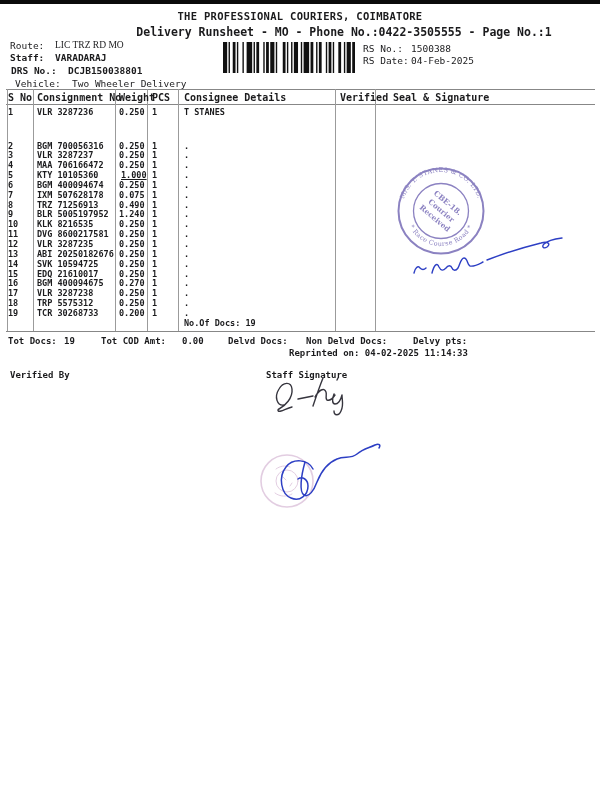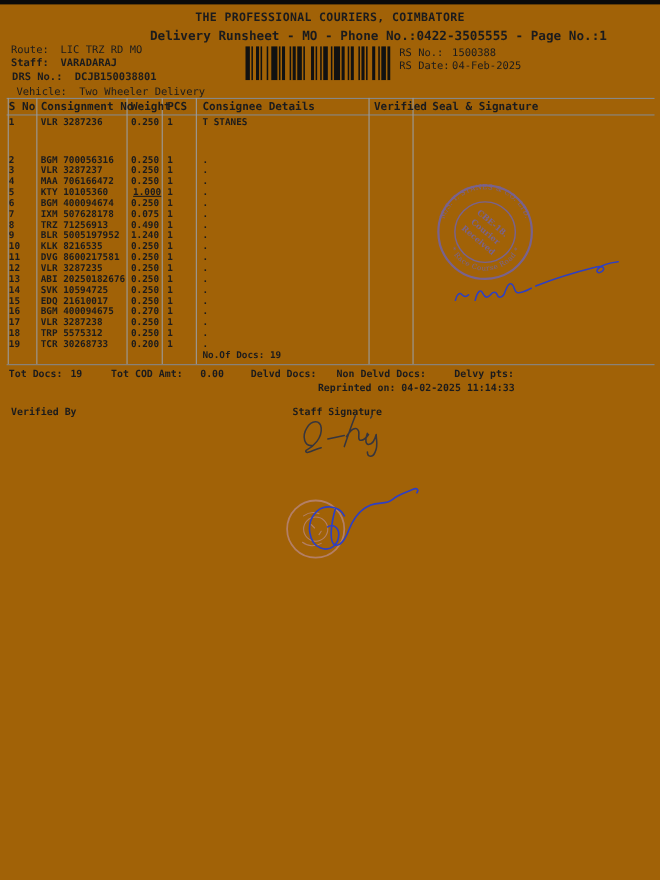--- a/index.html
+++ b/index.html
@@ -1,16 +1,16 @@
 <!DOCTYPE html>
 <html style="--stamp-purple: #6f63b2; --ink-blue: #2d3fc4; --ink-dark: #36353e; --faint-stamp: #c69cc4;"><head>
 <meta charset="utf-8">
 <style>
   html,body{margin:0;padding:0;background:#e8e8e8}
-  .page{position:relative;width:600px;height:800px;background:#a16207;overflow:hidden;
+  .page{position:relative;width:600px;height:800px;background:#ffffff;overflow:hidden;
         font-family:"DejaVu Sans Mono",monospace;color:#1b1b1d;}
   .abs{position:absolute;white-space:pre;}
   .b{font-weight:bold;}
   .topbar{left:0;top:0;width:600px;height:4px;background:#0a0a0a;}
   .title{left:0;top:10px;width:600px;text-align:center;font-size:10.5px;letter-spacing:.3px;}
   .subtitle{left:0;top:25px;width:600px;text-align:center;font-size:11.5px;margin-left:44px;}
   .info{font-size:9.5px;line-height:11px;}
   .hline{position:absolute;height:1px;background:#878787;}
   .vline{position:absolute;width:1px;background:#9b9b9b;}
   .th{font-size:10px;font-weight:bold;}
@@ -27,21 +27,21 @@
 <body>
 
 <div class="page">
 
   <div class="abs topbar"></div>
 
   <div class="abs title b">THE PROFESSIONAL COURIERS, COIMBATORE</div>
   <div class="abs subtitle b">Delivery Runsheet - MO - Phone No.:0422-3505555 - Page No.:1</div>
 
   <span class="abs info" style="left:10px;top:40px;">Route:</span>
-  <span class="abs info" style="left:55px;top:40px;">LIC TRZ RD MO</span>
+  <span class="abs info" style="left:55px;top:40px;font-family:Liberation Serif, serif;">LIC TRZ RD MO</span>
   <span class="abs info b" style="left:10px;top:52px;">Staff:</span>
   <span class="abs info b" style="left:55px;top:52px;">VARADARAJ</span>
   <span class="abs info b" style="left:11px;top:65px;">DRS No.:</span>
   <span class="abs info b" style="left:68px;top:65px;">DCJB150038801</span>
   <span class="abs info" style="left:15px;top:78px;">Vehicle:</span>
   <span class="abs info" style="left:72px;top:78px;">Two Wheeler Delivery</span>
 
   <svg class="abs" id="barcode-svg" style="left:223px;top:42px;width:132px;height:31px;" viewBox="0 0 132 31">
       <rect x="0.00" y="0" width="4.17" height="31" fill="#111"></rect>
       <rect x="5.56" y="0" width="1.39" height="31" fill="#111"></rect>

